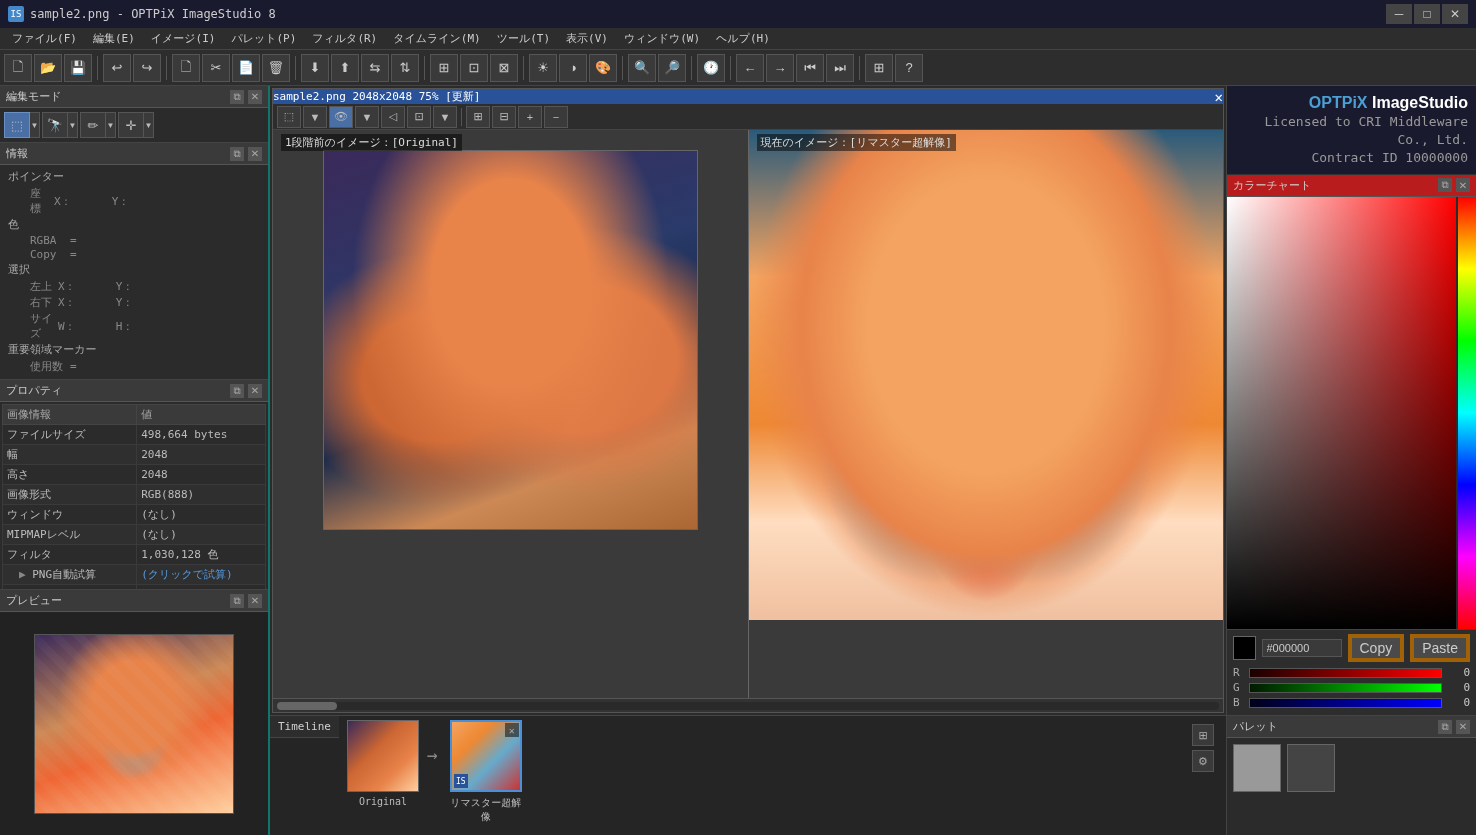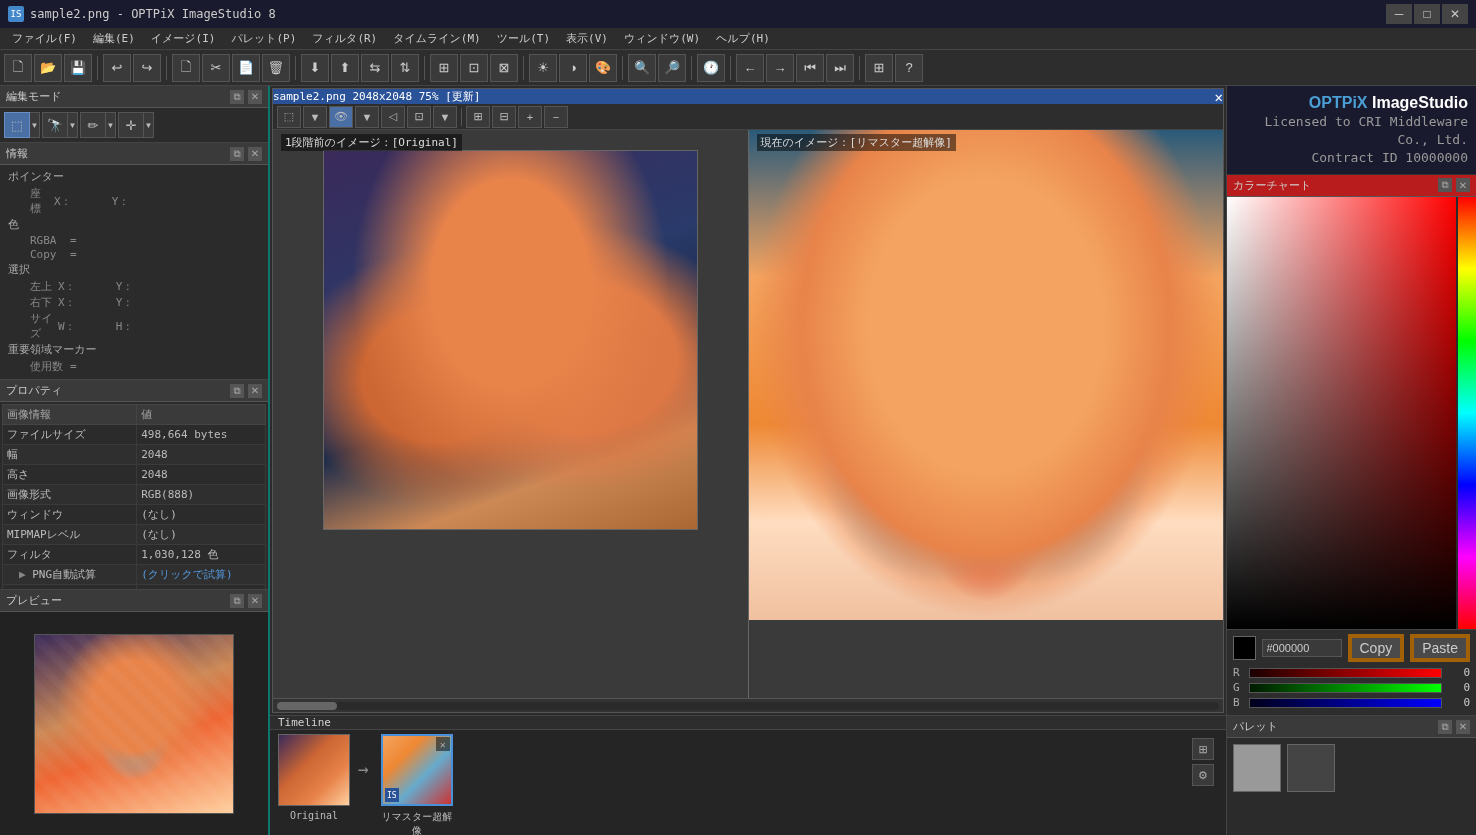--- a/index.html
+++ b/index.html
@@ -337,21 +337,21 @@
       background: #666;
       border-radius: 4px;
     }
 
     
     #timeline-area {
       height: 120px;
       background: #252525;
       border-top: 1px solid #444;
       display: flex;
-      flex-direction: column;
+      flex-direction: row;
     }
     #timeline-header {
       height: 22px;
       background: #2d2d2d;
       display: flex;
       align-items: center;
       padding: 0 8px;
       border-bottom: 1px solid #444;
       justify-content: space-between;
     }

